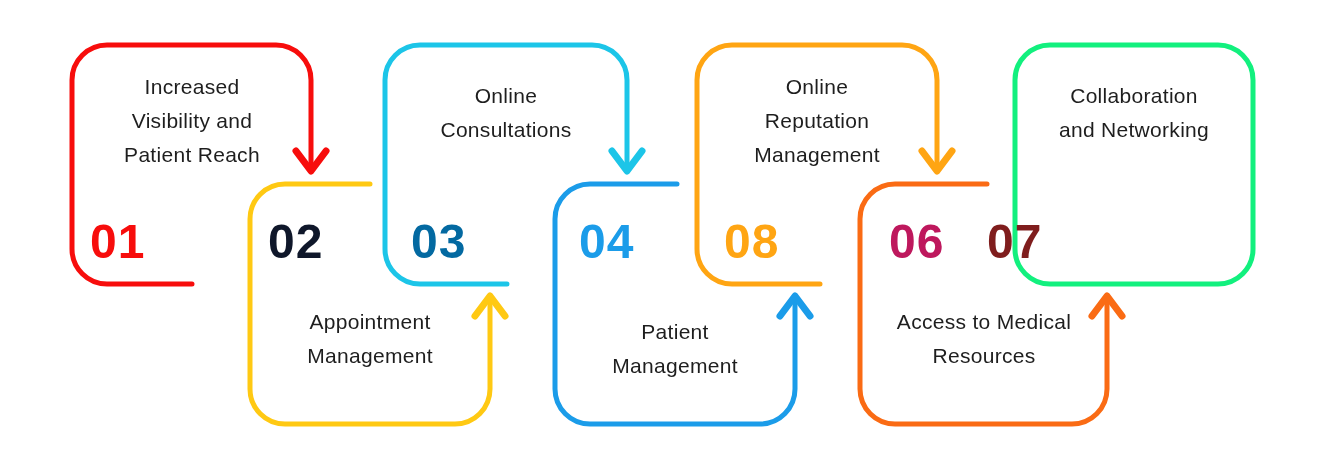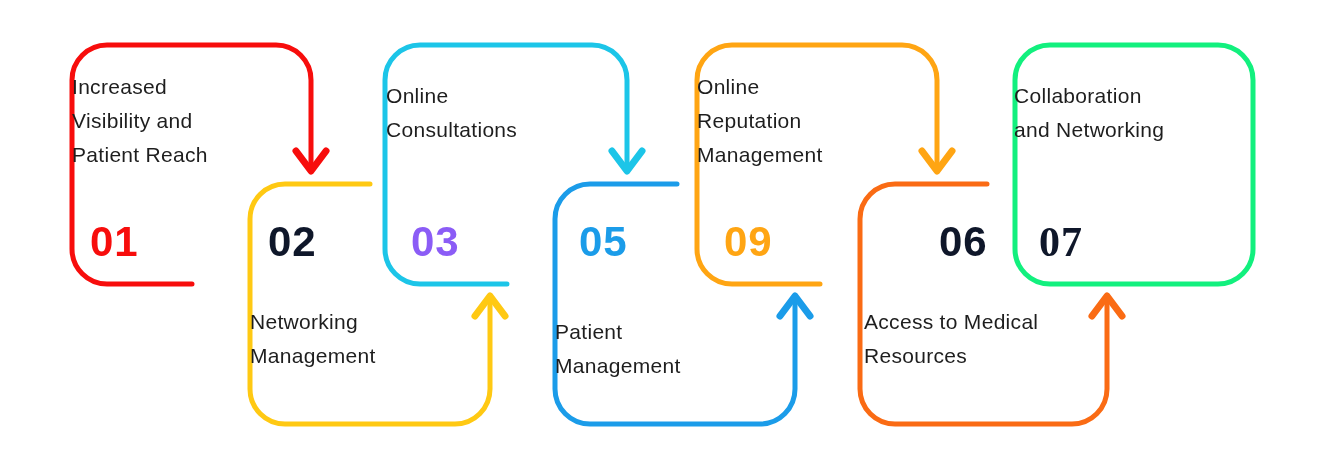--- a/index.html
+++ b/index.html
@@ -31,32 +31,32 @@
   }
   .head {
     fill: none;
     stroke-width: 7;
     stroke-linecap: round;
     stroke-linejoin: round;
   }
   .lbl {
     position: absolute;
     width: 240px;
-    text-align: left;
+    text-align: center;
     white-space: pre-line;
     font-size: 21px;
     line-height: 34px;
     font-weight: 500;
     letter-spacing: 0.3px;
     color: #1e1e1e;
   }
   .num {
     position: absolute;
     top: 222px;
-    font-size: 42px;
+    font-size: 48px;
     line-height: 40px;
     font-weight: 700;
     letter-spacing: 1px;
   }
 </style>
 </head>
 <body>
 
 <div class="canvas">
 
@@ -78,30 +78,30 @@
     <path class="head" d="M922 151 L937 171 L952 151" stroke="#FFA513"></path>
 
     <path class="box" d="M987 184 L895 184 A35 35 0 0 0 860 219 L860 389 A35 35 0 0 0 895 424 L1072 424 A35 35 0 0 0 1107 389 L1107 296" stroke="#FA6B14"></path>
     <path class="head" d="M1092 316 L1107 296 L1122 316" stroke="#FA6B14"></path>
 
     <rect class="box" x="1015" y="45" width="238" height="239" rx="35" stroke="#12F07E"></rect>
   </svg>
 
   <div class="num" style="left: 90px; color: rgb(247, 13, 12);">01</div>
   <div class="num" style="left: 268px; color: #0f172a;">02</div>
-  <div class="num" style="left: 411px; color: #8b5cf6;">03</div>
-  <div class="num" style="left: 579px; color: rgb(27, 156, 233);">05</div>
-  <div class="num" style="left: 724px; color: rgb(255, 165, 19);">09</div>
-  <div class="num" style="left: 939px; color: #0f172a;">06</div>
-  <div class="num" style="left: 1039px; color: #0f172a; font-family: Liberation Serif, serif;">07</div>
+  <div class="num" style="left: 411px; color: #0369a1;">03</div>
+  <div class="num" style="left: 579px; color: rgb(27, 156, 233);">04</div>
+  <div class="num" style="left: 724px; color: rgb(255, 165, 19);">08</div>
+  <div class="num" style="left: 889px; color: #be185d;">06</div>
+  <div class="num" style="left: 987px; color: #7f1d1d;">07</div>
 
   <div class="lbl" style="left:72px;  top:70px">Increased
 Visibility and
 Patient Reach</div>
-  <div class="lbl" style="left:250px; top:305px">Networking
+  <div class="lbl" style="left:250px; top:305px">Appointment
 Management</div>
   <div class="lbl" style="left:386px; top:79px">Online
 Consultations</div>
   <div class="lbl" style="left:555px; top:315px">Patient
 Management</div>
   <div class="lbl" style="left:697px; top:70px">Online
 Reputation
 Management</div>
   <div class="lbl" style="left:864px; top:305px">Access to Medical
 Resources</div>

